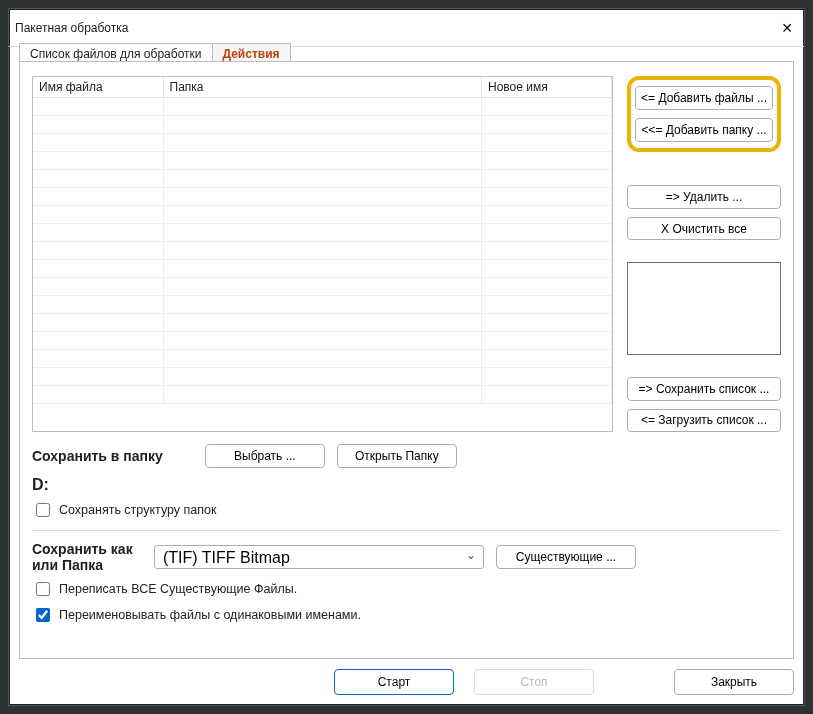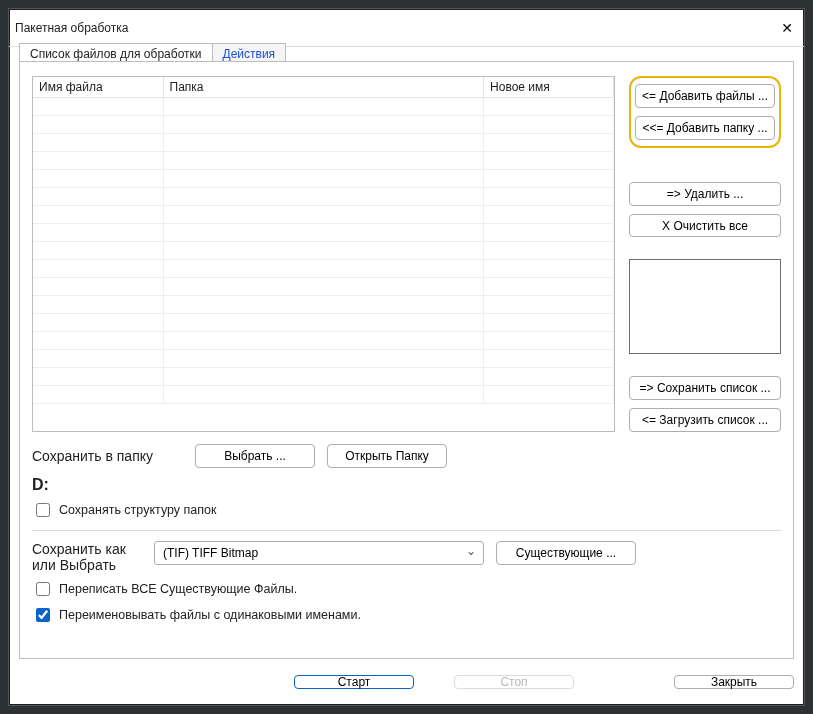--- a/index.html
+++ b/index.html
@@ -45,21 +45,21 @@
   .tabs { display: flex; height: 22px; align-items: flex-end; }
   .tab {
     padding: 3px 10px 0 10px;
     border: 1px solid #bdbdbd;
     border-bottom: none;
     background: #fff;
     font-size: 12px;
     margin-right: -1px;
     cursor: default;
   }
-  .tab.inactive { background: #f5f5f5; color:#1d4ed8; }
+  .tab.inactive { background: #f5f5f5; color:#c2410c;font-weight:bold; }
   .tab.active { position: relative; z-index: 2; }
   .tab-page {
     border: 1px solid #bdbdbd;
     position: absolute;
     left: 10px; right: 10px;
     top: 30px;  
     bottom: 46px;
     background: #fff;
     padding: 14px 12px 10px 12px;
   }
@@ -113,52 +113,52 @@
     cursor: default;
     white-space: nowrap;
   }
   .side-spacer-small { height: 18px; }
   .preview-box {
     height: 96px;
     border: 1px solid #6f6f6f;
     background: #fff;
   }
   .highlight-box {
-    border: 2px solid #eab308;
+    border: 4px solid #eab308;
     border-radius: 12px;
     padding: 6px 4px;
     display: flex; flex-direction: column; gap: 8px;
   }
 
   
   .controls {
     margin-top: 12px;
     display: flex; flex-direction: column; gap: 6px;
     font-size: 13px;
   }
   .row { display: flex; align-items: center; gap: 12px; }
-  .label-strong { font-weight: 400; font-size: 14px; }
+  .label-strong { font-weight: 700; font-size: 14px; }
   .D-label { font-size: 16px; font-weight: 700; margin-top:2px;}
   .btn-wide { width: 120px; }
   .chk { display: flex; align-items: center; gap: 6px; font-size: 12.5px; }
   input[type=checkbox] {
     width: 14px; height: 14px;
     accent-color: #0a63c9;
   }
   hr.sep {
     border: none;
     border-top: 1px solid #dcdcdc;
     margin: 4px 0;
   }
   .combo {
     height: 24px;
     border: 1px solid #adadad;
     border-radius: 3px;
     background: #fff;
-    font-size: 12px;
+    font-size: 16px;
     padding: 0 22px 0 8px;
     appearance: none;
     position: relative;
     width: 330px;
   }
   .combo-wrap { position: relative; display: inline-block; }
   .combo-wrap::after {
     content: "⌄";
     position: absolute; right: 8px; top: 3px;
     font-size: 12px; color: #555; pointer-events: none;
@@ -166,21 +166,21 @@
 
   
   .footer {
     position: absolute;
     left: 10px; right: 10px; bottom: 8px;
     height: 30px;
     display: flex; align-items: center; justify-content: flex-end;
     gap: 20px;
   }
   .footer .spacer { flex: 1; }
-  .footer .btn { width: 120px; height: 14px; margin-left: 20px; }
+  .footer .btn { width: 120px; height: 26px; }
   .btn.disabled { color: #b8b8b8; border-color: #dcdcdc; }
   .btn.primary { border: 1px solid #0a63c9; }
 </style>
 </head>
 <body>
 
 <div class="outer-frame">
 
   <div class="titlebar">
     <span class="title">Пакетная обработка</span>
@@ -341,24 +341,24 @@
 
         <div class="D-label">D:</div>
 
         <label class="chk">
           <input type="checkbox" style="">
           <span>Сохранять структуру папок</span>
         </label>
 
         <hr class="sep">
 
-        <div class="row" style="align-items:flex-start">
+        <div class="row" style="align-items:center">
           <div style="width:110px">
             <div class="label-strong">Сохранить как</div>
-            <div class="label-strong">или Выбрать</div>
+            <div class="label-strong">или Папка</div>
           </div>
           <div class="combo-wrap">
             <select class="combo">
               <option selected="">(TIF) TIFF Bitmap</option>
             </select>
           </div>
           <button class="btn" style="width:140px">
               <span>Существующие ...</span>
             </button>
         </div>

